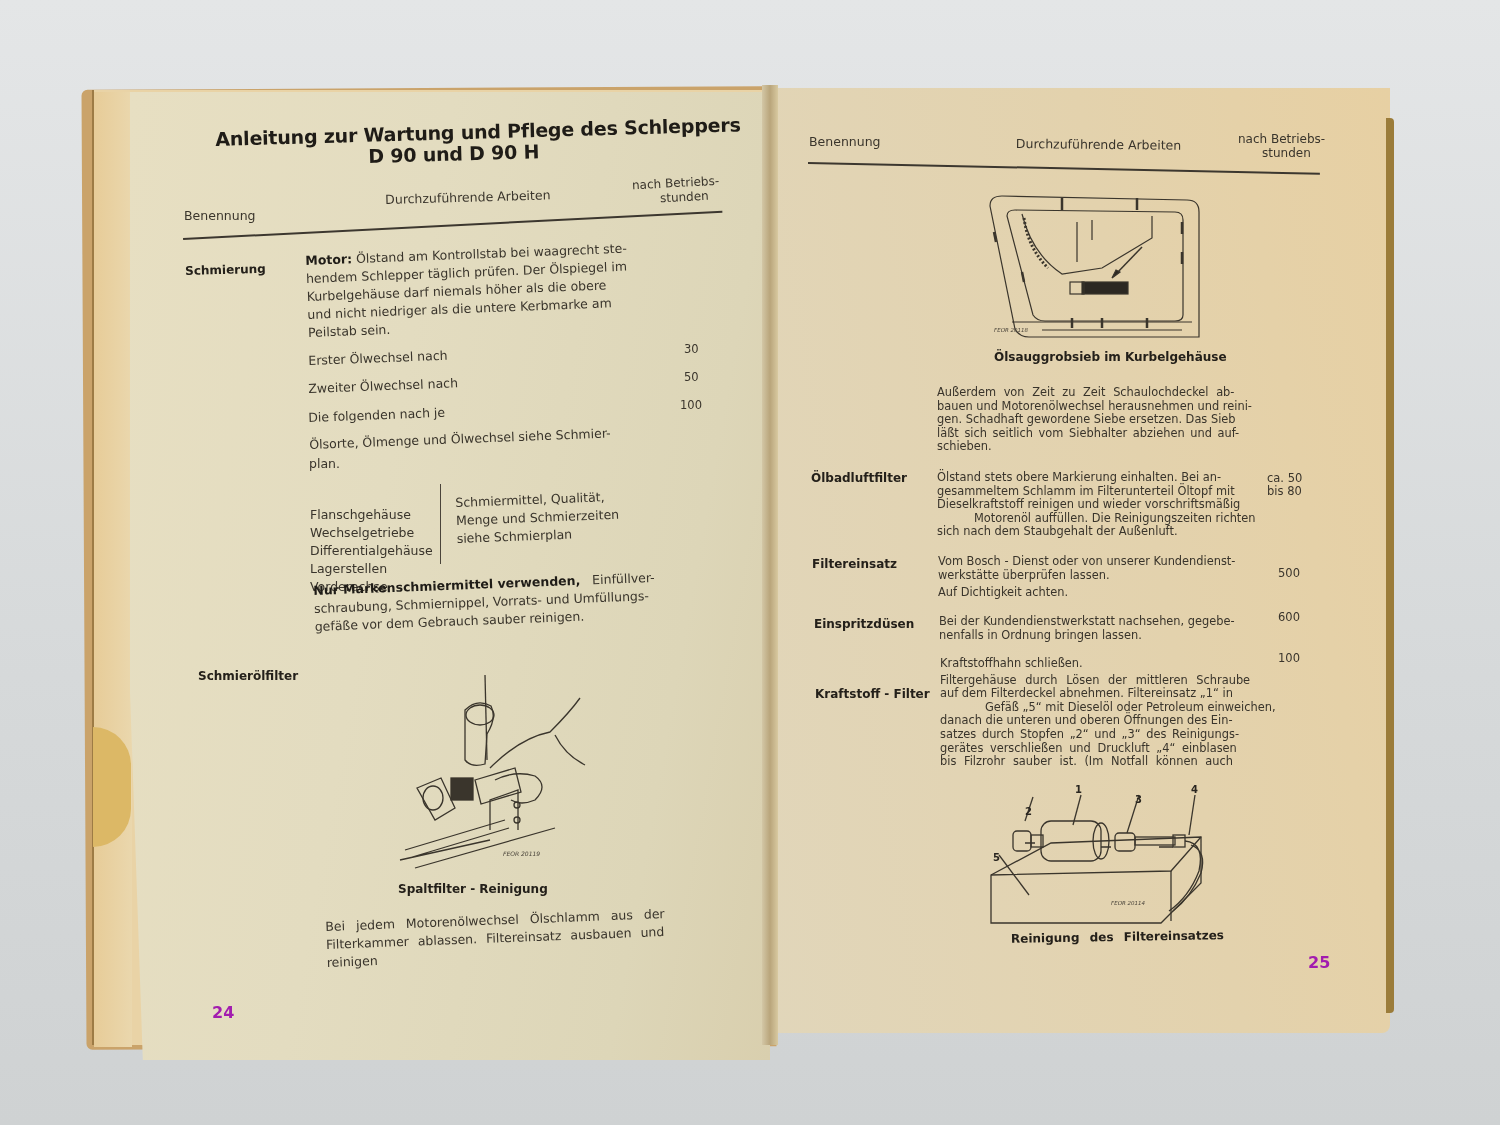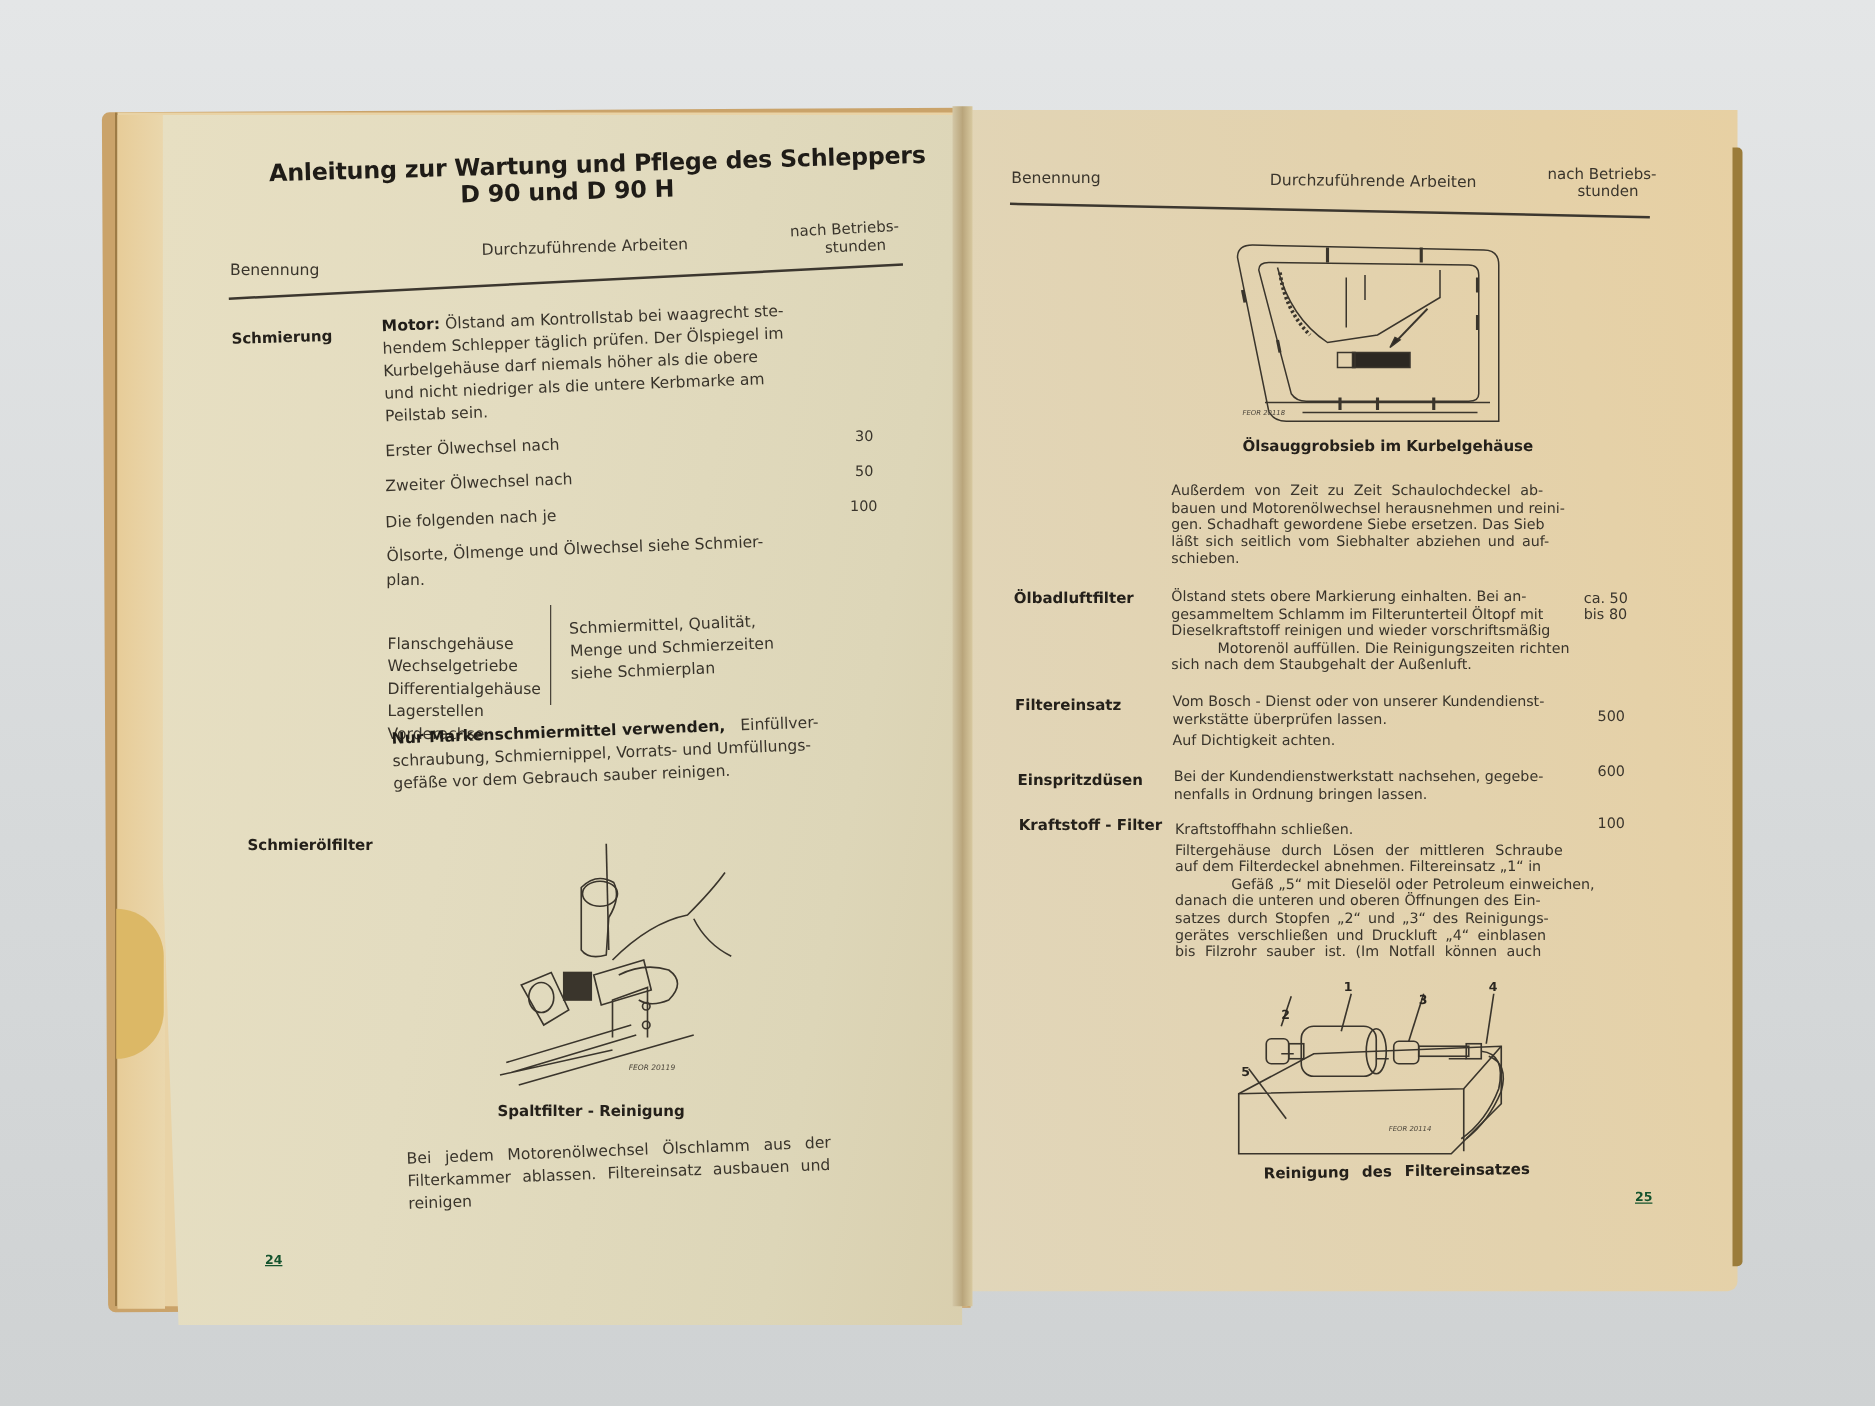--- a/index.html
+++ b/index.html
@@ -17,21 +17,21 @@
   .cover-right{position:absolute;left:1386px;top:118px;width:8px;height:895px;background:#9b7c3a;border-radius:0 4px 4px 0;}
 
   .t{position:absolute;white-space:nowrap;}
   .title{font-family:"DejaVu Sans",sans-serif;font-weight:bold;font-size:19px;color:#1f1c17;letter-spacing:-0.2px;}
   .hdr{font-size:12.5px;color:#3a352c;}
   .lbl{font-size:12px;font-weight:bold;color:#24201a;}
   .body{font-size:12.5px;color:#39342b;line-height:18px;}
   .body-r{font-size:11.4px;color:#39342b;line-height:13.6px;}
   .num{font-size:11.5px;color:#3a352c;}
   .cap{font-size:12px;font-weight:bold;color:#24201a;}
-  .pg{font-size:10px;font-weight:bold;color:#14532d;text-decoration:underline;}
+  .pg{font-size:16px;font-weight:bold;color:#a21caf;}
   .rule{position:absolute;height:2px;background:#3c372f;}
   .brace{position:absolute;border-left:1.5px solid #4a443a;}
   .tilt-l{transform:rotate(-2.2deg);transform-origin:left top;}
   .tilt-l2{transform:rotate(-1.6deg);transform-origin:left top;}
   .tilt-r{transform:rotate(0.6deg);transform-origin:left top;}
   svg{position:absolute;overflow:visible;}
   b.inline{font-weight:bold;color:#1f1c17;}
 </style>
 </head>
 <body>
@@ -188,21 +188,21 @@
     </div>
     <div class="t num" style="left:1278px;top:566px;text-align:right;">500</div>
 
     <div class="t lbl" style="left:814px;top:617px;">Einspritzdüsen</div>
     <div style="position:absolute;left:939px;top:615px;">
       <div class="t body-r" style="position:relative;">Bei der Kundendienstwerkstatt nachsehen, gegebe-</div>
       <div class="t body-r" style="position:relative;">nenfalls in Ordnung bringen lassen.</div>
     </div>
     <div class="t num" style="left:1278px;top:610px;">600</div>
 
-    <div class="t lbl" style="left:815px;top:653px;">Kraftstoff - Filter</div>
+    <div class="t lbl" style="left:815px;top:687px;">Kraftstoff - Filter</div>
     <div style="position:absolute;left:940px;top:657px;">
       <div class="t body-r" style="position:relative;margin-bottom:3px;">Kraftstoffhahn schließen.</div>
       <div class="t body-r" style="position:relative;word-spacing:5px;">Filtergehäuse durch Lösen der mittleren Schraube</div>
       <div class="t body-r" style="position:relative;">auf dem Filterdeckel abnehmen. Filtereinsatz „1“ in</div>
       <div class="t body-r" style="position:relative;margin-left:45px;">Gefäß „5“ mit Dieselöl oder Petroleum einweichen,</div>
       <div class="t body-r" style="position:relative;">danach die unteren und oberen Öffnungen des Ein-</div>
       <div class="t body-r" style="position:relative;word-spacing:2px;">satzes durch Stopfen „2“ und „3“ des Reinigungs-</div>
       <div class="t body-r" style="position:relative;word-spacing:3px;">gerätes verschließen und Druckluft „4“ einblasen</div>
       <div class="t body-r" style="position:relative;word-spacing:4px;">bis Filzrohr sauber ist. (Im Notfall können auch</div>
     </div>

